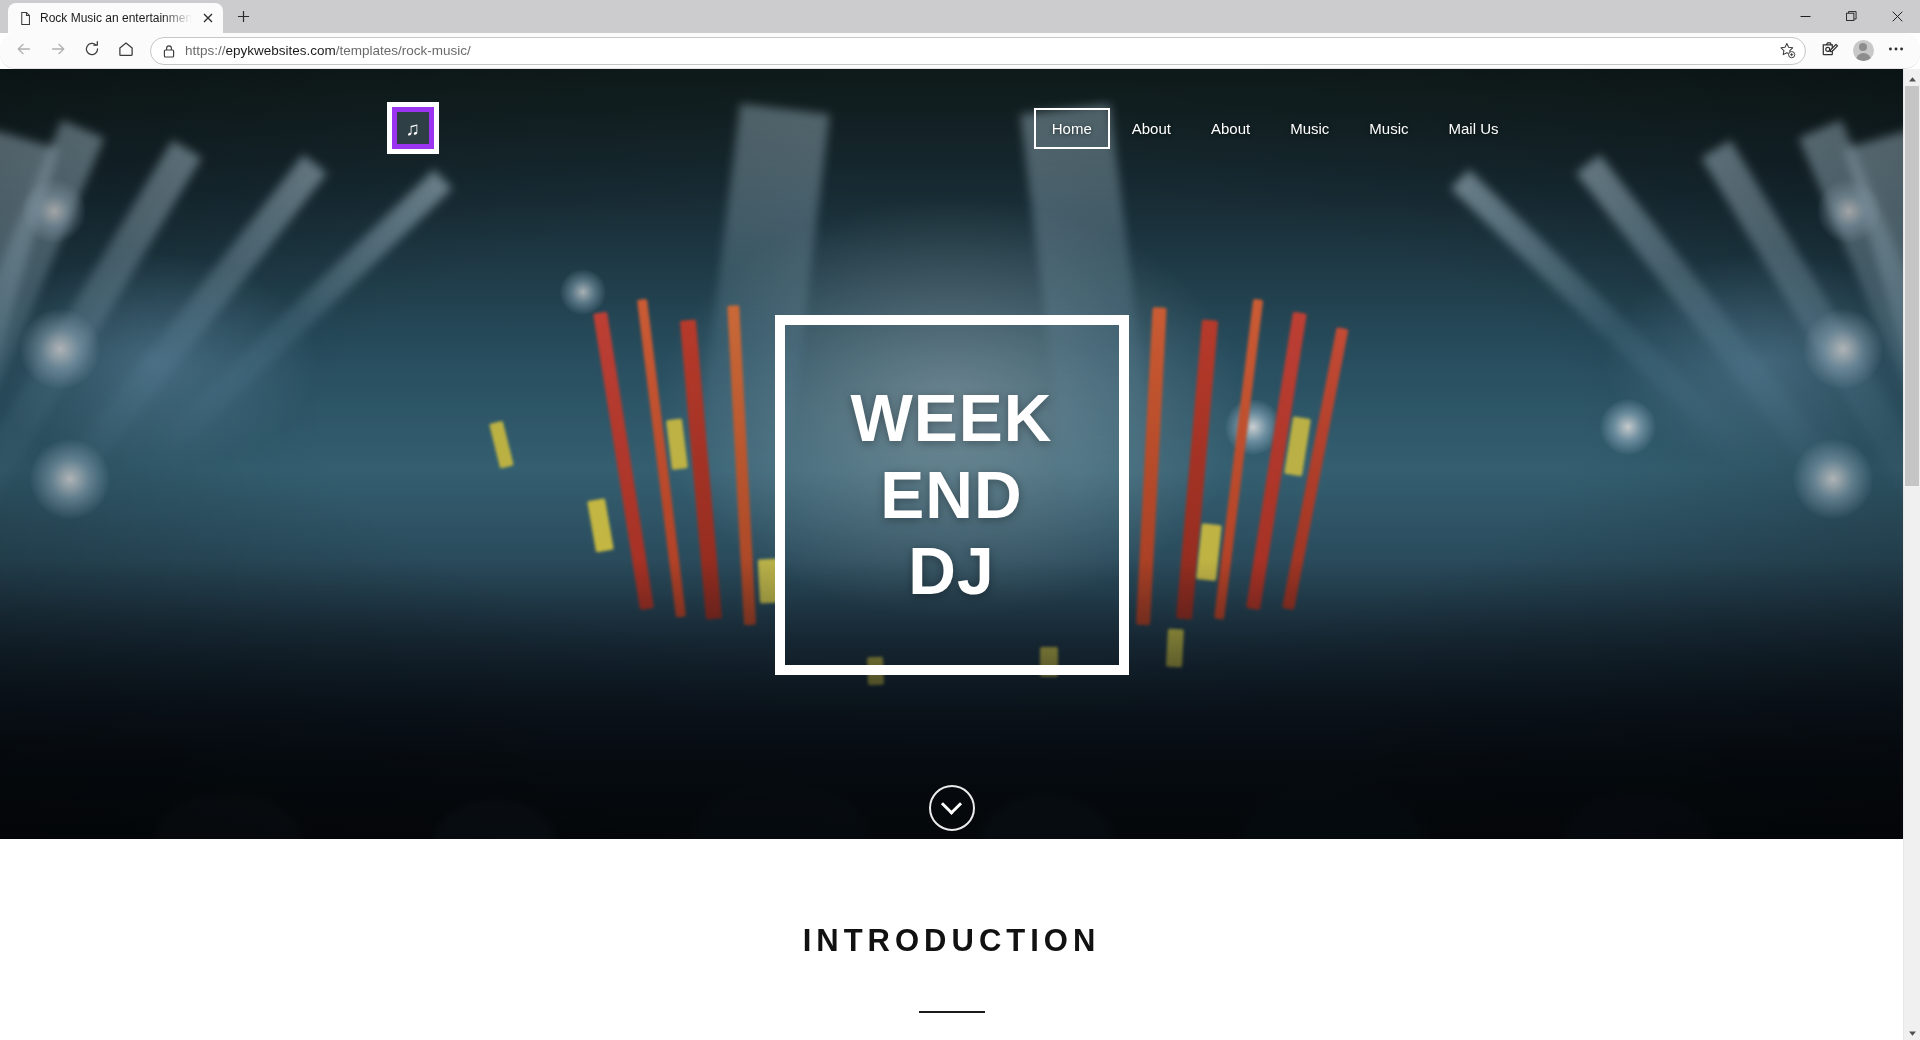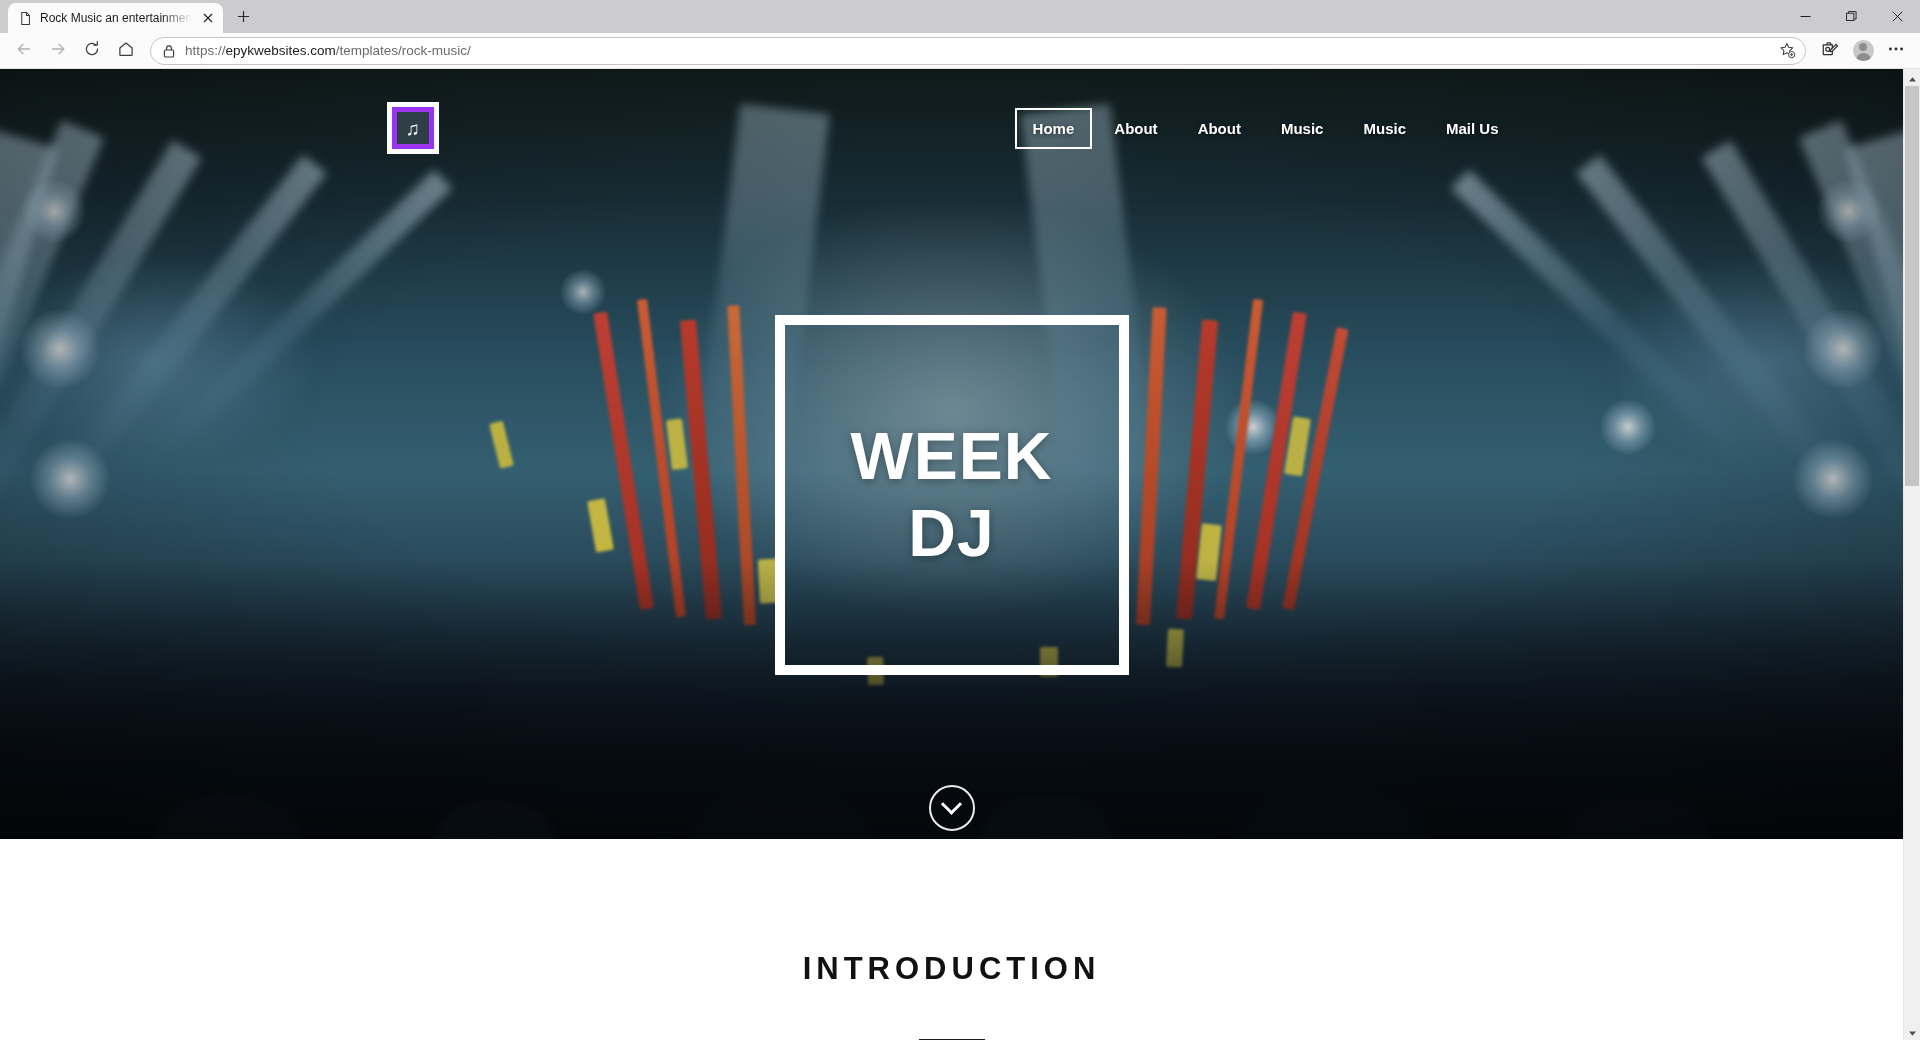--- a/index.html
+++ b/index.html
@@ -33,21 +33,21 @@
   .tab-close { width: 18px; height: 18px; flex: none; display: flex; align-items: center; justify-content: center; border-radius: 4px; }
   .newtab {
     width: 28px; height: 28px; margin-left: 6px; margin-bottom: 1px;
     display: flex; align-items: center; justify-content: center; border-radius: 5px;
   }
   .wincontrols { position: absolute; right: 0; top: 0; height: 33px; display: flex; }
   .wc { width: 46px; height: 33px; display: flex; align-items: center; justify-content: center; }
 
   .toolbar {
     height: 36px; background: #fbfbfb; display: flex; align-items: center;
-    padding: 12px 8px; gap: 2px; flex: none; border-bottom: 1px solid #e2e2e2;
+    padding: 12px 8px; gap: 2px; flex: none; border-bottom: 1px solid #e2e2e2; border-radius: 15px;
   }
   .tb-btn { width: 32px; height: 32px; display: flex; align-items: center; justify-content: center; border-radius: 5px; flex: none; }
   .omnibox {
     flex: 1 1 auto; height: 28px; background: #ffffff; border: 1px solid #c6c6c6;
     border-radius: 14px; display: flex; align-items: center; padding: 0 6px 0 10px;
     margin: 0 6px; gap: 8px;
   }
   .omnibox .lock { width: 16px; height: 16px; flex: none; display: flex; align-items: center; justify-content: center; }
   .url { font-size: 13.5px; color: #1b1b1b; flex: 1 1 auto; white-space: nowrap; overflow: hidden; line-height: 18px; }
   .url .scheme { color: #6a6a6a; }
@@ -128,21 +128,21 @@
     width: 100%; height: 100%; background: #2e3f46;
     display: flex; align-items: center; justify-content: center;
   }
   .logo-note { color: #ffffff; font-size: 19px; line-height: 1; }
   .brand-name {
     color: #ffffff; font-size: 31px; font-weight: 700; letter-spacing: 7px;
     text-shadow: 0 1px 5px rgba(0,0,0,0.45);
   }
   .nav { display: flex; align-items: center; gap: 4px; }
   .nav-item {
-    color: #ffffff; font-size: 15px; font-weight: 700; padding: 10px 16px;
+    color: #ffffff; font-size: 15px; font-weight: 400; padding: 10px 16px;
     text-shadow: 0 1px 4px rgba(0,0,0,0.55); white-space: nowrap;
     border: 2px solid transparent;
   }
   .nav-item.active { border-color: #ffffff; }
 
   
   .hero-card {
     position: absolute; left: 50%; top: 246px; transform: translateX(-50%);
     width: 354px; height: 360px; border: 10px solid #ffffff; z-index: 15;
     display: flex; flex-direction: column; align-items: center; justify-content: center;
@@ -157,21 +157,21 @@
     border-radius: 50%; display: flex; align-items: center; justify-content: center; z-index: 15;
   }
   .chev {
     width: 15px; height: 15px; border-right: 3px solid #fff; border-bottom: 3px solid #fff;
     transform: rotate(45deg) translate(-3px,-3px);
   }
 
   
   .intro { background: #ffffff; padding-top: 84px; text-align: center; }
   .intro-title {
-    font-size: 31px; font-weight: 700; letter-spacing: 5px; color: #111111; margin-top: 28px;
+    font-size: 31px; font-weight: 700; letter-spacing: 5px; color: #111111;
   }
   .intro-rule { width: 66px; height: 2px; background: #1a1a1a; margin: 52px auto 0; }
 </style>
 </head>
 <body>
 
 <div class="browser">
 
   <div class="titlebar">
     <div class="tab">
@@ -367,20 +367,21 @@
               <a class="nav-item">About</a>
               <a class="nav-item">Music</a>
               <a class="nav-item">Music</a>
               <a class="nav-item">Mail Us</a>
             </nav>
           </div>
         </header>
 
         <div class="hero-card">
           <div class="hero-line">WEEK</div>
+          <div class="hero-line">END</div>
           <div class="hero-line">DJ</div>
         </div>
 
         <div class="scroll-down">
           <span class="chev"></span>
         </div>
       </section>
 
       <section class="intro">
         <h2 class="intro-title">INTRODUCTION</h2>

